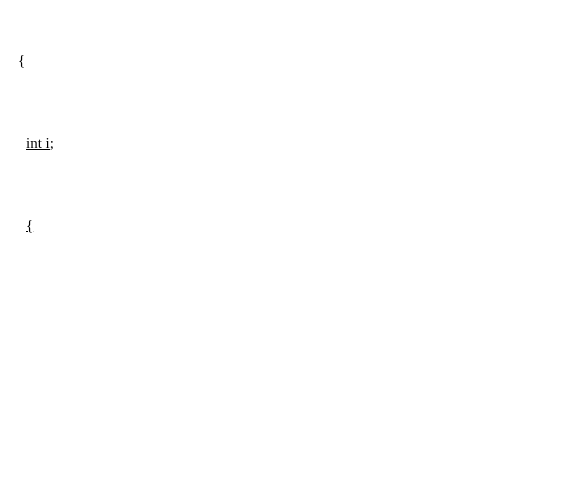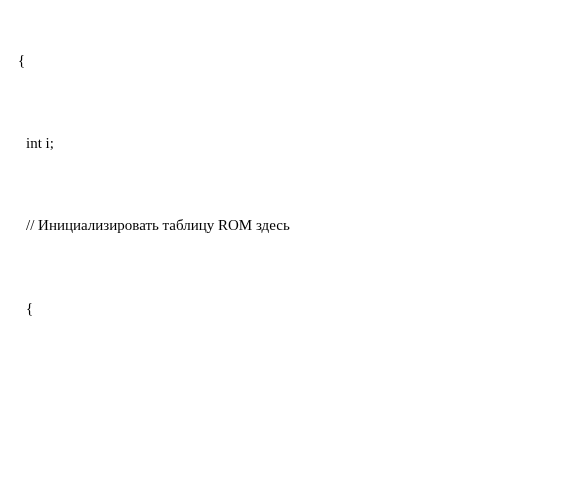--- a/index.html
+++ b/index.html
@@ -21,25 +21,25 @@
     .code-block {
       white-space: pre-wrap;
       word-wrap: break-word;
       overflow-wrap: break-word;
     }
     .code-line {
       margin-bottom: 24px;
     }
     .indent-1 {
       padding-left: 8px;
+      text-decoration: underline;
     }
   </style>
 </head>
 <body>
 
 <div class="code-block">
   <div class="code-line">{</div>
   <div class="code-line indent-1">int i;</div>
-  <div class="code-line indent-1">// Инициализировать таблицу ROM здесь</div>
   <div class="code-line indent-1">{</div>
   
   
 </div>
 
 </body></html>

